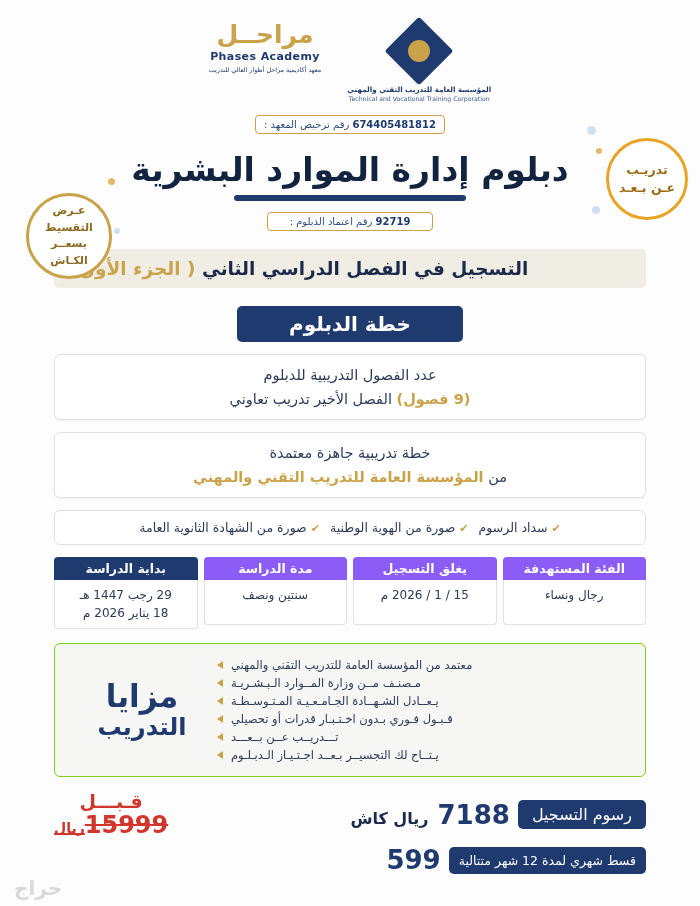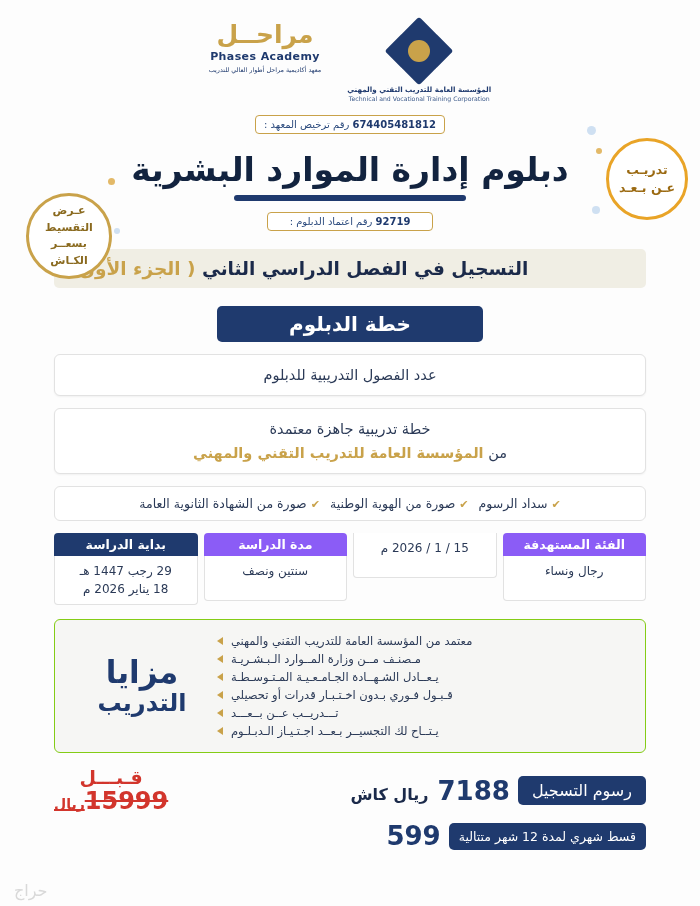--- a/index.html
+++ b/index.html
@@ -83,21 +83,21 @@
   
   .semester{
     margin:18px 54px 0;background:#f0eee4;border-radius:5px;
     text-align:left;font-size:18.5px;font-weight:bold;color:#1b2a4a;
     padding:9px 10px;
   }
   .semester .gold{color:#c9a24a;}
 
   
   .sec-head{
-    margin:18px auto 0;width:266px;background:#1f3a6e;color:#fff;
+    margin:18px auto 0;width:226px;background:#1f3a6e;color:#fff;
     text-align:center;font-size:20px;font-weight:bold;border-radius:5px;padding:6px 0;
   }
   .sec-head.sm{width:228px;}
 
   
   .card{
     margin:12px 54px 0;background:#fff;border:1px solid #e2e2e2;border-radius:6px;
     text-align:center;padding:12px 10px;box-shadow:0 1px 2px rgba(0,0,0,.05);
   }
   .card .l1{font-size:14.5px;color:#2b3a57;}
@@ -155,22 +155,22 @@
   .fee-amount{font-size:26px;font-weight:bold;color:#1f3a6e;white-space:nowrap;text-align:right;}
   .fee-amount .unit{font-size:16px;font-weight:bold;color:#1b2a4a;}
   .before{
     margin-right:auto;text-align:center;color:#d2352c;font-weight:bold;line-height:1.1;
   }
   .before .w{font-size:19px;letter-spacing:2px;}
   .before .n{font-size:24px;text-decoration:line-through;}
   .before .n .u{font-size:14px;}
 
   .watermark{
-    position:absolute;bottom:6px;left:14px;font-size:16px;color:#d9d9d9;
-    font-weight:normal;letter-spacing:1px;margin-top:8px;
+    position:absolute;bottom:6px;left:14px;font-size:20px;color:#d9d9d9;
+    font-weight:bold;letter-spacing:1px;margin-top:8px;
   }
 </style>
 </head>
 <body>
 
 <div class="page">
 
   <div class="header">
     <div class="logo-block">
       <div class="tvtc-mark">
@@ -221,40 +221,44 @@
   <span class="dot d-e"></span>
 
   <div class="semester">
     <span>التسجيل في الفصل الدراسي  الثاني</span>
     <span class="gold">( الجزء الأول )</span>
   </div>
 
   <div class="sec-head">خطة الدبلوم</div>
   <div class="card">
     <div class="l1">عدد الفصول التدريبية للدبلوم</div>
+    <div class="l2">
+      <span class="gold">(9 فصول)</span><span> الفصل الأخير تدريب تعاوني</span>
+    </div>
   </div>
   <div class="card">
     <div class="l1">خطة تدريبية جاهزة معتمدة</div>
     <div class="l2">
       <span>من </span><span class="gold">المؤسسة العامة للتدريب التقني والمهني</span>
     </div>
   </div>
 
   <div class="reqs">
     <span><span class="chk">✔</span><span>سداد الرسوم</span></span>
     <span><span class="chk">✔</span><span>صورة من الهوية الوطنية</span></span>
     <span><span class="chk">✔</span><span>صورة من الشهادة الثانوية العامة</span></span>
   </div>
 
   <div class="info">
     <div class="col">
       <div class="h">الفئة المستهدفة</div>
       <div class="b">رجال ونساء</div>
     </div>
     <div class="col">
+      <div class="h">يغلق التسجيل</div>
       <div class="b">15 / 1 / 2026 م</div>
     </div>
     <div class="col">
       <div class="h">مدة الدراسة</div>
       <div class="b">سنتين ونصف</div>
     </div>
     <div class="col">
       <div class="h blue">بداية الدراسة</div>
       <div class="b">
         <div>29 رجب 1447 هـ</div>

